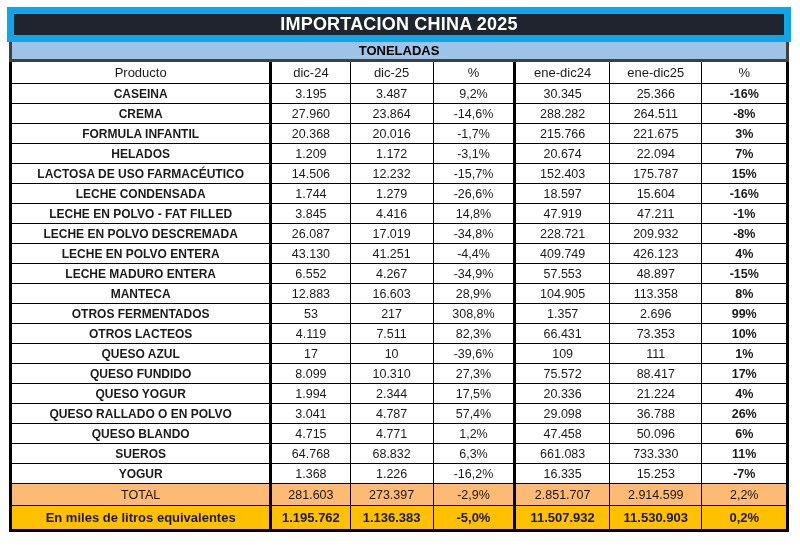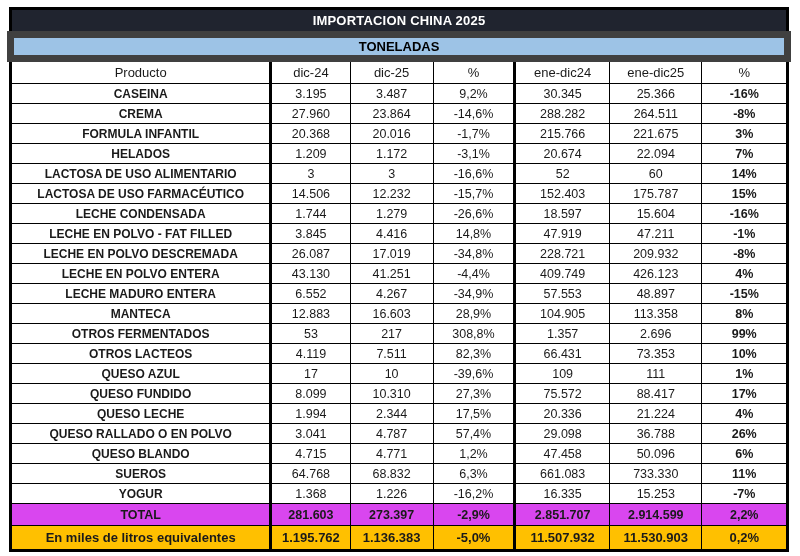--- a/index.html
+++ b/index.html
@@ -32,50 +32,50 @@
     color: #1a1a1a;
   }
   
   .c-product { border-right: 3px solid #000 !important; }
   .c-pctm   { border-right: 3px solid #000 !important; }
 
   tr.title-row td {
     background: #20242F;
     color: #ffffff;
     font-weight: bold;
-    font-size: 13px;
+    font-size: 18px;
     height: 21px;
     letter-spacing: 0.2px;
-    border: 1px solid #0ea5e9;
+    border: 7px solid #0ea5e9;
   }
   tr.subtitle-row td {
     background: #9DC3E6;
     color: #000000;
     font-weight: bold;
     font-size: 13px;
     height: 17px;
-    border: 7px solid #404040;
+    border: 3px solid #404040;
   }
   tr.header-row th {
     background: #ffffff;
     font-weight: normal;
     font-size: 13px;
     height: 21px;
   }
   tr.data-row { height: 20px; padding-left: 32px; }
   tr.data-row td { font-size: 12.5px; background: #ffffff; }
   tr.data-row td.product { font-weight: bold; font-size: 12px; }
   tr.data-row td.num, tr.data-row td.pct-m { font-weight: normal; }
   tr.data-row td.pct-y { font-weight: bold; text-align: center; }
   td.pos { color: #00B050; }
   td.neg { color: #FF0000; }
 
   tr.total-row td {
-    background: #d946ef;
-    font-weight: bold;
+    background: #fdba74;
+    font-weight: normal;
     font-size: 12.5px;
     height: 21px;
   }
   tr.total-row td.product { font-size: 12.5px; }
   tr.liters-row td {
     background: #FFC000;
     font-weight: bold;
     font-size: 13px;
     height: 23px;
     border-bottom: 3px solid #000;
@@ -143,29 +143,20 @@
         <tr class="data-row">
           <td class="product c-product">HELADOS</td>
           <td class="num">1.209</td>
           <td class="num">1.172</td>
           <td class="pct-m c-pctm">-3,1%</td>
           <td class="num">20.674</td>
           <td class="num">22.094</td>
           <td class="pct-y pos">7%</td>
         </tr>
         <tr class="data-row">
-          <td class="product c-product">LACTOSA DE USO ALIMENTARIO</td>
-          <td class="num">3</td>
-          <td class="num">3</td>
-          <td class="pct-m c-pctm">-16,6%</td>
-          <td class="num">52</td>
-          <td class="num">60</td>
-          <td class="pct-y pos">14%</td>
-        </tr>
-        <tr class="data-row">
           <td class="product c-product">LACTOSA DE USO FARMACÉUTICO</td>
           <td class="num">14.506</td>
           <td class="num">12.232</td>
           <td class="pct-m c-pctm">-15,7%</td>
           <td class="num">152.403</td>
           <td class="num">175.787</td>
           <td class="pct-y pos">15%</td>
         </tr>
         <tr class="data-row">
           <td class="product c-product">LECHE CONDENSADA</td>
@@ -251,21 +242,21 @@
         <tr class="data-row">
           <td class="product c-product">QUESO FUNDIDO</td>
           <td class="num">8.099</td>
           <td class="num">10.310</td>
           <td class="pct-m c-pctm">27,3%</td>
           <td class="num">75.572</td>
           <td class="num">88.417</td>
           <td class="pct-y pos">17%</td>
         </tr>
         <tr class="data-row">
-          <td class="product c-product">QUESO LECHE</td>
+          <td class="product c-product">QUESO YOGUR</td>
           <td class="num">1.994</td>
           <td class="num">2.344</td>
           <td class="pct-m c-pctm">17,5%</td>
           <td class="num">20.336</td>
           <td class="num">21.224</td>
           <td class="pct-y pos">4%</td>
         </tr>
         <tr class="data-row">
           <td class="product c-product">QUESO RALLADO O EN POLVO</td>
           <td class="num">3.041</td>

